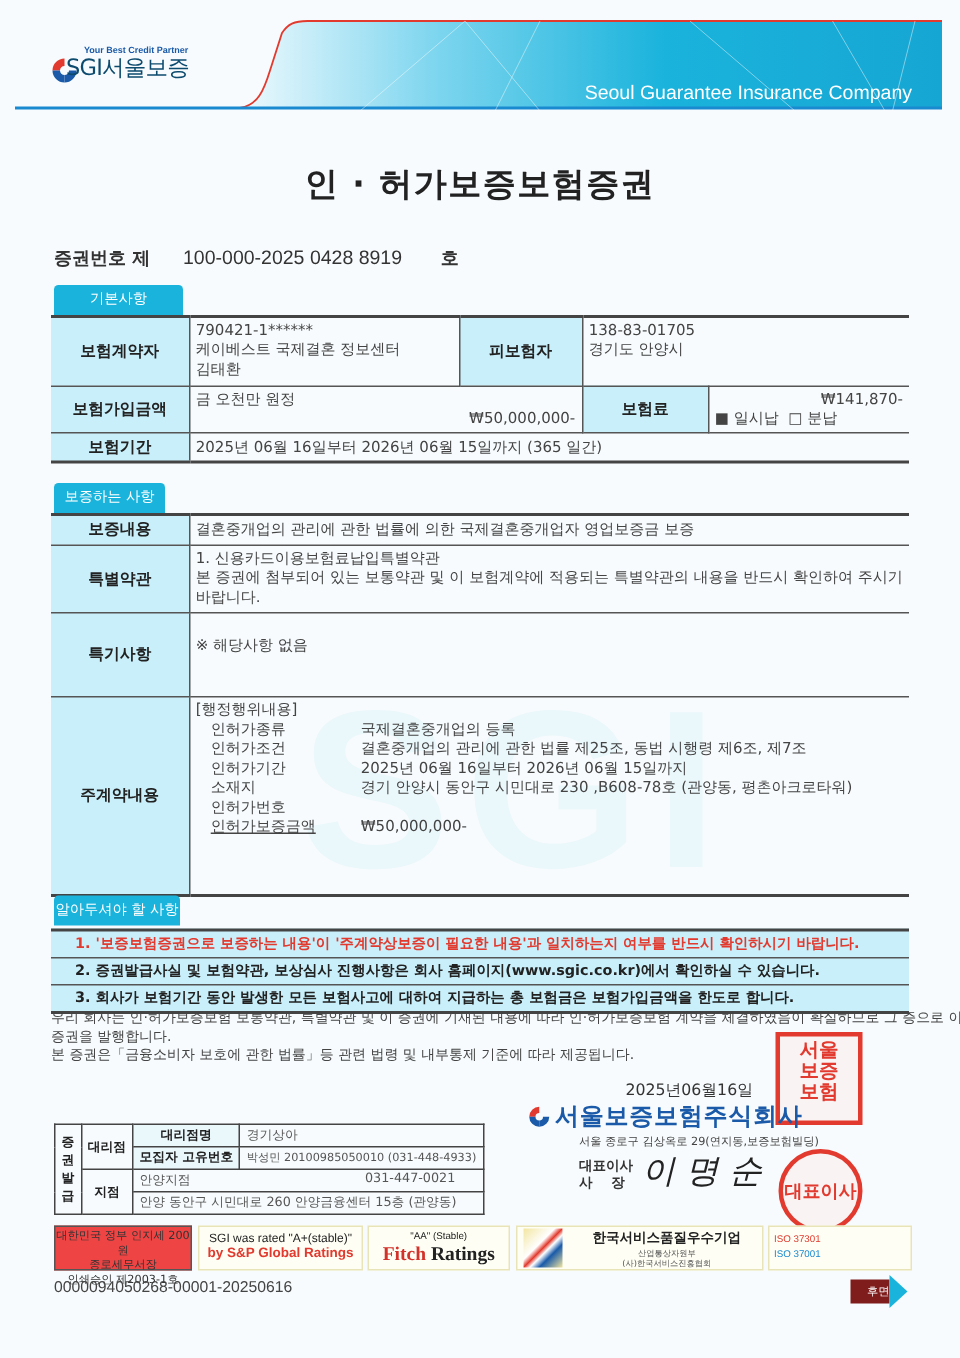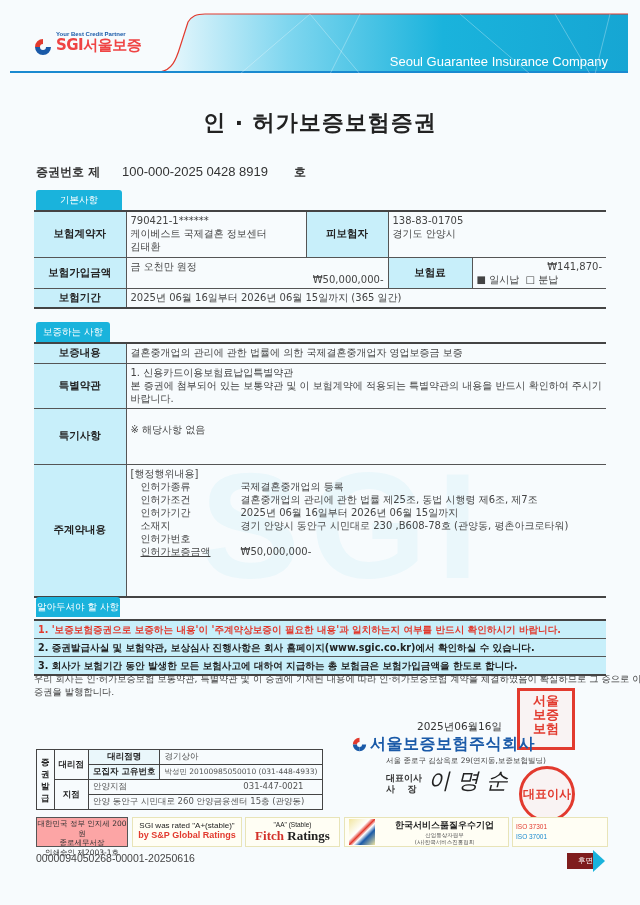--- a/index.html
+++ b/index.html
@@ -14,21 +14,21 @@
   .abs { position: absolute; }
 
   
   .header { left: 10px; top: 12px; width: 618px; height: 62px; }
   .banner {
     position: absolute; left: 0; top: 0; width: 618px; height: 62px;
   }
   .logo { position: absolute; left: 24px; top: 22px; }
   .logo-tag { font-size: 6px; color: #1a5aa8; font-weight: bold; position: absolute; left: 22px; top: -3px; white-space: nowrap; font-family: "Liberation Sans", sans-serif; }
   .logo-mark { position: absolute; left: 0; top: 4px; width: 18px; height: 18px; }
-  .logo-text { position: absolute; left: 22px; top: 2px; font-size: 15px; font-weight: bold; color: #ef4444; white-space: nowrap; letter-spacing: -0.5px; }
+  .logo-text { position: absolute; left: 10px; top: 2px; font-size: 15px; font-weight: normal; color: #0c4a6e; white-space: nowrap; letter-spacing: -0.5px; }
   .banner-en { position: absolute; right: 20px; top: 42px; color: #fff; font-size: 13px; font-family: "Liberation Sans", sans-serif; white-space: nowrap; }
 
   
   .title { left: 0; width: 640px; top: 108px; text-align: center; font-size: 22px; font-weight: bold; color: #222; letter-spacing: 1px; }
   .certno { left: 36px; top: 164px; font-size: 12px; color: #333; white-space: nowrap; }
   .certno .lbl { font-weight: bold; margin-right: 18px; }
   .certno .val { font-family: "Liberation Sans", sans-serif; font-size: 13px; }
   .certno .suffix { font-weight: bold; margin-left: 22px; }
 
   .sec-tab {
@@ -39,21 +39,21 @@
   table.doc { border-collapse: collapse; position: absolute; left: 34px; width: 572px; font-size: 10px; }
   table.doc td { border-bottom: 1px solid #555; border-right: 1px solid #555; padding: 2px 4px; vertical-align: top; color: #444; }
   table.doc tr:first-child td { border-top: 2px solid #444; }
   table.doc tr:last-child td { border-bottom: 2px solid #444; }
   table.doc td:last-child { border-right: none; }
   table.doc td.h { background: #c8effa; font-weight: bold; text-align: center; vertical-align: middle; color: #222; font-size: 10.5px; }
   .line { display: block; line-height: 13px; white-space: nowrap; }
   .right { text-align: right; }
 
   .notice-box { position: absolute; left: 34px; width: 572px; top: 619px; background: #c8effa; border-top: 2px solid #444; border-bottom: 2px solid #444; }
-  .notice-row { font-size: 9.6px; line-height: 17px; padding-left: 4px; border-bottom: 1px solid #555; white-space: nowrap; font-weight: bold; color: #222; }
+  .notice-row { font-size: 9.6px; line-height: 17px; padding-left: 16px; border-bottom: 1px solid #555; white-space: nowrap; font-weight: bold; color: #222; }
   .notice-row:last-child { border-bottom: none; }
   .notice-row.red { color: #e23a2e; }
   .para { position: absolute; left: 34px; top: 673px; width: 580px; font-size: 9.3px; line-height: 12.5px; color: #444; }
 
   
   .issue-date { left: 386px; top: 720px; font-size: 10.5px; color: #333; margin-left: 31px; }
   .company { left: 370px; top: 734px; font-size: 16px; font-weight: bold; color: #1a5aa8; white-space: nowrap; letter-spacing: 0.5px; }
   .company-mark { left: 352px; top: 737px; width: 15px; height: 15px; }
   .address { left: 386px; top: 756px; font-size: 7.5px; color: #444; white-space: nowrap; }
   .ceo-label { left: 386px; top: 773px; font-size: 9px; font-weight: bold; color: #333; line-height: 11px; }
@@ -63,21 +63,21 @@
 
   
   table.issue { border-collapse: collapse; position: absolute; left: 36px; top: 749px; width: 272px; font-size: 8.5px; }
   table.issue td { border: 1px solid #444; padding: 1px 4px; color: #555; height: 15px; white-space: nowrap; }
   table.issue td.h { font-weight: bold; text-align: center; color: #222; }
   table.issue td.hh { font-weight: bold; text-align: center; color: #222; background: #eaf7fb; }
   .split { display: flex; justify-content: space-between; }
 
   
   .badge { position: absolute; top: 817px; height: 30px; border: 1px solid #e8e4b8; background: #fffef4; font-size: 7.5px; text-align: center; }
-  .b1 { left: 36px; width: 92px; border: 1px solid #555; background: #fca5a5; line-height: 9.5px; padding-top: 1px; color: #333; }
+  .b1 { left: 36px; width: 92px; border: 1px solid #555; background: #ef4444; line-height: 9.5px; padding-top: 1px; color: #333; }
   .b2 { left: 132px; width: 110px; padding-top: 3px; }
   .b2 .t1 { color: #222; font-size: 8px; font-family: "Liberation Sans", sans-serif; }
   .b2 .t2 { color: #e23a2e; font-weight: bold; font-size: 9px; font-family: "Liberation Sans", sans-serif; }
   .b3 { left: 245px; width: 95px; padding-top: 3px; }
   .b3 .t1 { font-size: 6.5px; color: #222; font-family: "Liberation Sans", sans-serif; }
   .b3 .t2 { font-size: 13px; font-weight: bold; font-family: "Liberation Serif", serif; white-space: nowrap; }
   .b3 .t2 .r { color: #d3322a; }
   .b3 .t2 .k { color: #222; }
   .b4 { left: 344px; width: 165px; display: flex; align-items: center; padding-left: 4px; }
   .b4 .ribbon { width: 26px; height: 26px; background: linear-gradient(135deg, #f2e6a0 0%, #fff 40%, #e23a2e 50%, #fff 58%, #1a5aa8 70%, #f2e6a0 100%); margin-right: 6px; }
@@ -230,20 +230,21 @@
 
 <div class="sec-tab" style="left:36px; top:597px; width:84px;">알아두셔야 할 사항</div>
 <div class="notice-box">
   <div class="notice-row red">1. '보증보험증권으로 보증하는 내용'이 '주계약상보증이 필요한 내용'과 일치하는지 여부를 반드시 확인하시기 바랍니다.</div>
   <div class="notice-row">2. 증권발급사실 및 보험약관, 보상심사 진행사항은 회사 홈페이지(www.sgic.co.kr)에서 확인하실 수 있습니다.</div>
   <div class="notice-row">3. 회사가 보험기간 동안 발생한 모든 보험사고에 대하여 지급하는 총 보험금은 보험가입금액을 한도로 합니다.</div>
 </div>
 <div class="para">
   <div style="white-space:nowrap;">우리 회사는 인·허가보증보험 보통약관, 특별약관 및 이 증권에 기재된 내용에 따라 인·허가보증보험 계약을 체결하였음이 확실하므로 그 증으로 이</div>
   <div>증권을 발행합니다.</div>
+  <div>본 증권은「금융소비자 보호에 관한 법률」등 관련 법령 및 내부통제 기준에 따라 제공됩니다.</div>
 </div>
 
 <div class="abs seal-sq">서울<br>보증<br>보험</div>
 <div class="abs issue-date">2025년06월16일</div>
 <svg class="abs company-mark" viewBox="0 0 18 18">
   <path d="M9 1 A8 8 0 0 0 1 9 L6 9 A3 3 0 0 1 9 6 Z" fill="#e23a2e"></path>
   <path d="M9 17 A8 8 0 0 0 17 9 L12 9 A3 3 0 0 1 9 12 Z" fill="#1a5aa8"></path>
   <path d="M1 9 A8 8 0 0 0 9 17 L9 12 A3 3 0 0 1 6 9 Z" fill="#1a5aa8"></path>
 </svg>
 <div class="abs company">서울보증보험주식회사</div>

